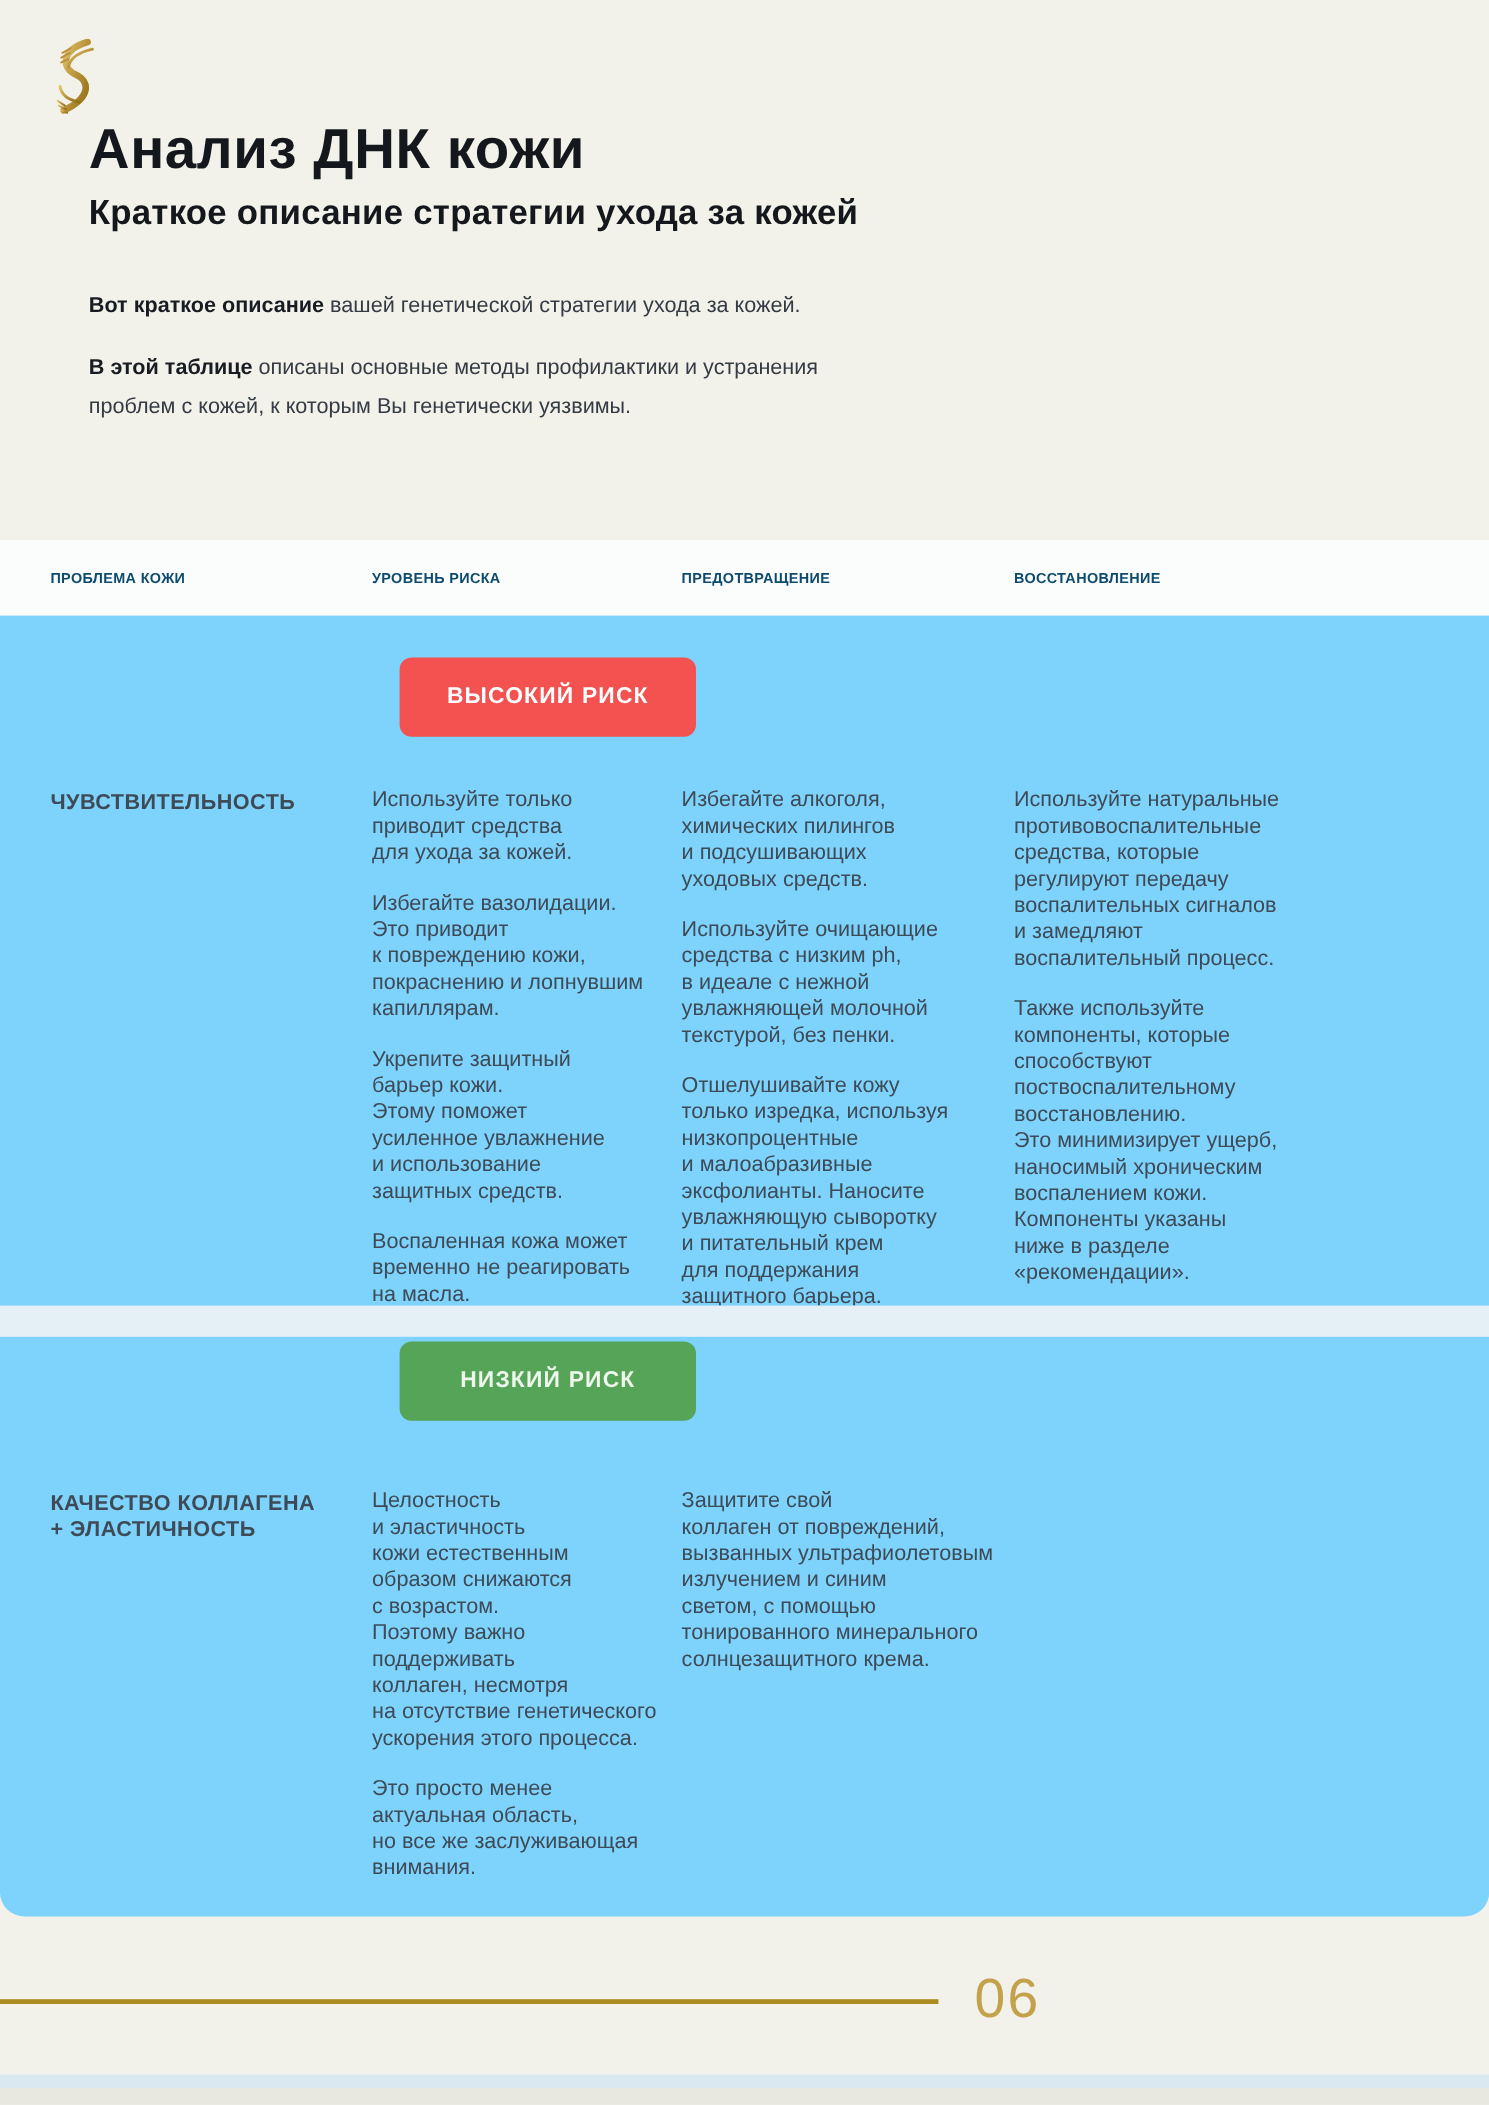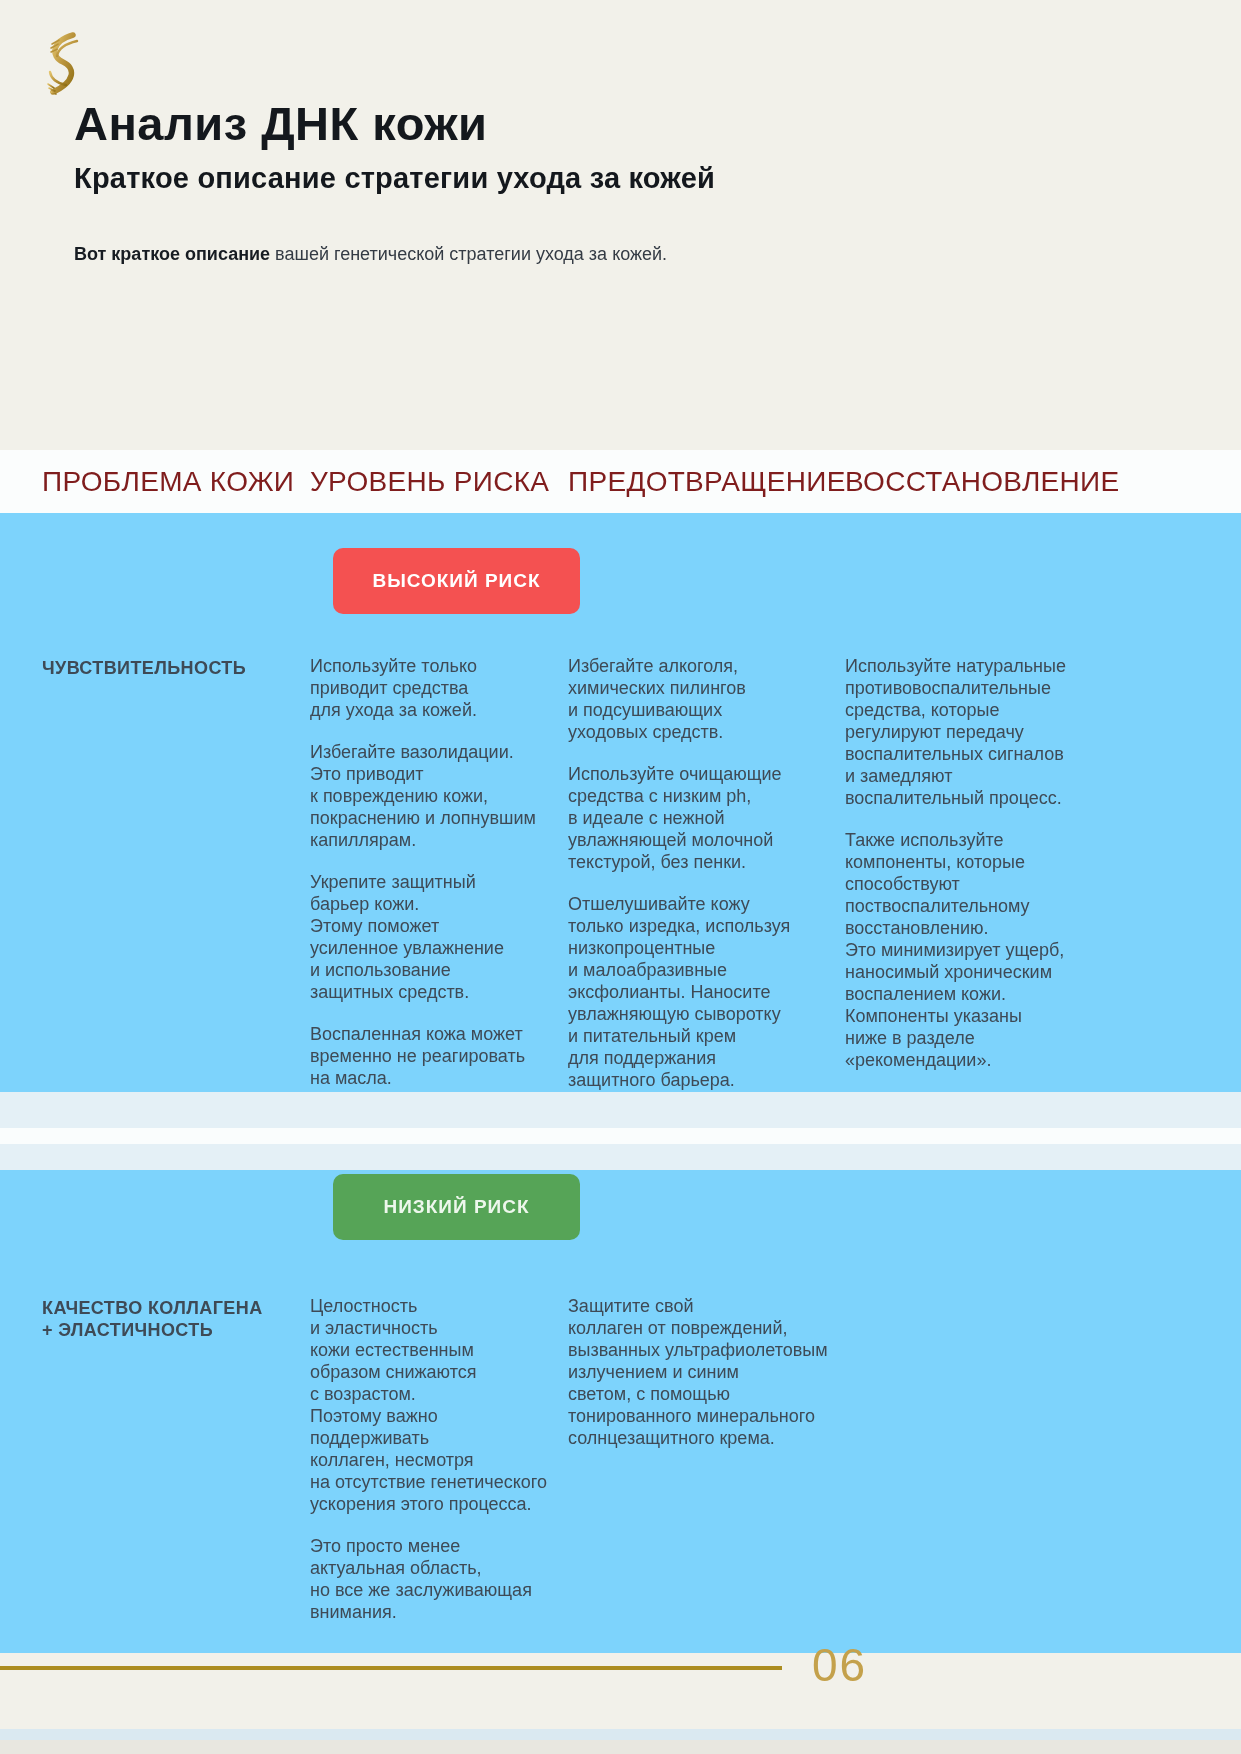--- a/index.html
+++ b/index.html
@@ -12,25 +12,25 @@
   .subtitle{position:absolute;left:74px;top:162px;font-size:29px;font-weight:700;color:#14181D;letter-spacing:.2px;margin:0;}
   .intro{position:absolute;left:74px;margin:0;font-size:18px;line-height:32px;color:#343B44;white-space:pre-line;max-width:1060px;}
   .intro b{color:#171C22;}
   .intro-1{top:238px;}
   .intro-2{top:290px;}
 
   
   .grid{display:grid;grid-template-columns:268px 258px 277px 245px;padding-left:42px;padding-right:151px;}
 
   .header-band{position:absolute;left:0;top:450px;width:100%;height:63px;background:#FBFDFD;align-items:center;}
-  .col-head{font-size:28px;font-weight:400;color:#7f1d1d;letter-spacing:.3px;}
+  .col-head{font-size:12px;font-weight:700;color:#0c4a6e;letter-spacing:.3px;}
 
   .section{position:absolute;left:0;width:100%;background:#7dd3fc;}
   .section-1{top:513px;height:615px;}
-  .section-2{top:1144px;height:509px;}
+  .section-2{top:1088px;height:509px;border-radius:20px;}
   .strip{position:absolute;left:0;width:100%;background:#E4F0F6;}
   .strip-bottom{bottom:0;height:36px;}
   .strip-top{top:0;height:26px;}
   .gap{position:absolute;left:0;top:1128px;width:100%;height:16px;background:#FAFDFD;}
 
   .badge{position:relative;display:flex;align-items:center;justify-content:center;
          margin-left:333px;width:247px;height:66px;border-radius:10px;
          font-size:19px;font-weight:700;letter-spacing:1px;}
   .section-1 .badge{margin-top:35px;background:#F45151;color:#FFFFFF;}
   .section-2 .badge{margin-top:30px;background:#56A457;color:#EDF7EC;}
@@ -69,20 +69,22 @@
       <path d="M6 52 L12 56"></path>
         <path d="M7 56 L13 59"></path>
         <path d="M9 60 L14 62"></path>
     </g>
   </svg>
 
   <h1 class="title">Анализ ДНК кожи</h1>
   <h2 class="subtitle">Краткое описание стратегии ухода за кожей</h2>
 
   <p class="intro intro-1"><b>Вот краткое описание</b><span> вашей генетической стратегии ухода за кожей.</span></p>
+  <p class="intro intro-2"><b>В этой таблице</b><span> описаны основные методы профилактики и устранения
+проблем с кожей, к которым Вы генетически уязвимы.</span></p>
 
   <div class="header-band grid">
     <div class="col-head">ПРОБЛЕМА КОЖИ</div>
     <div class="col-head">УРОВЕНЬ РИСКА</div>
     <div class="col-head">ПРЕДОТВРАЩЕНИЕ</div>
     <div class="col-head">ВОССТАНОВЛЕНИЕ</div>
   </div>
 
   <div class="section section-1">
     <div class="badge">ВЫСОКИЙ РИСК</div>

